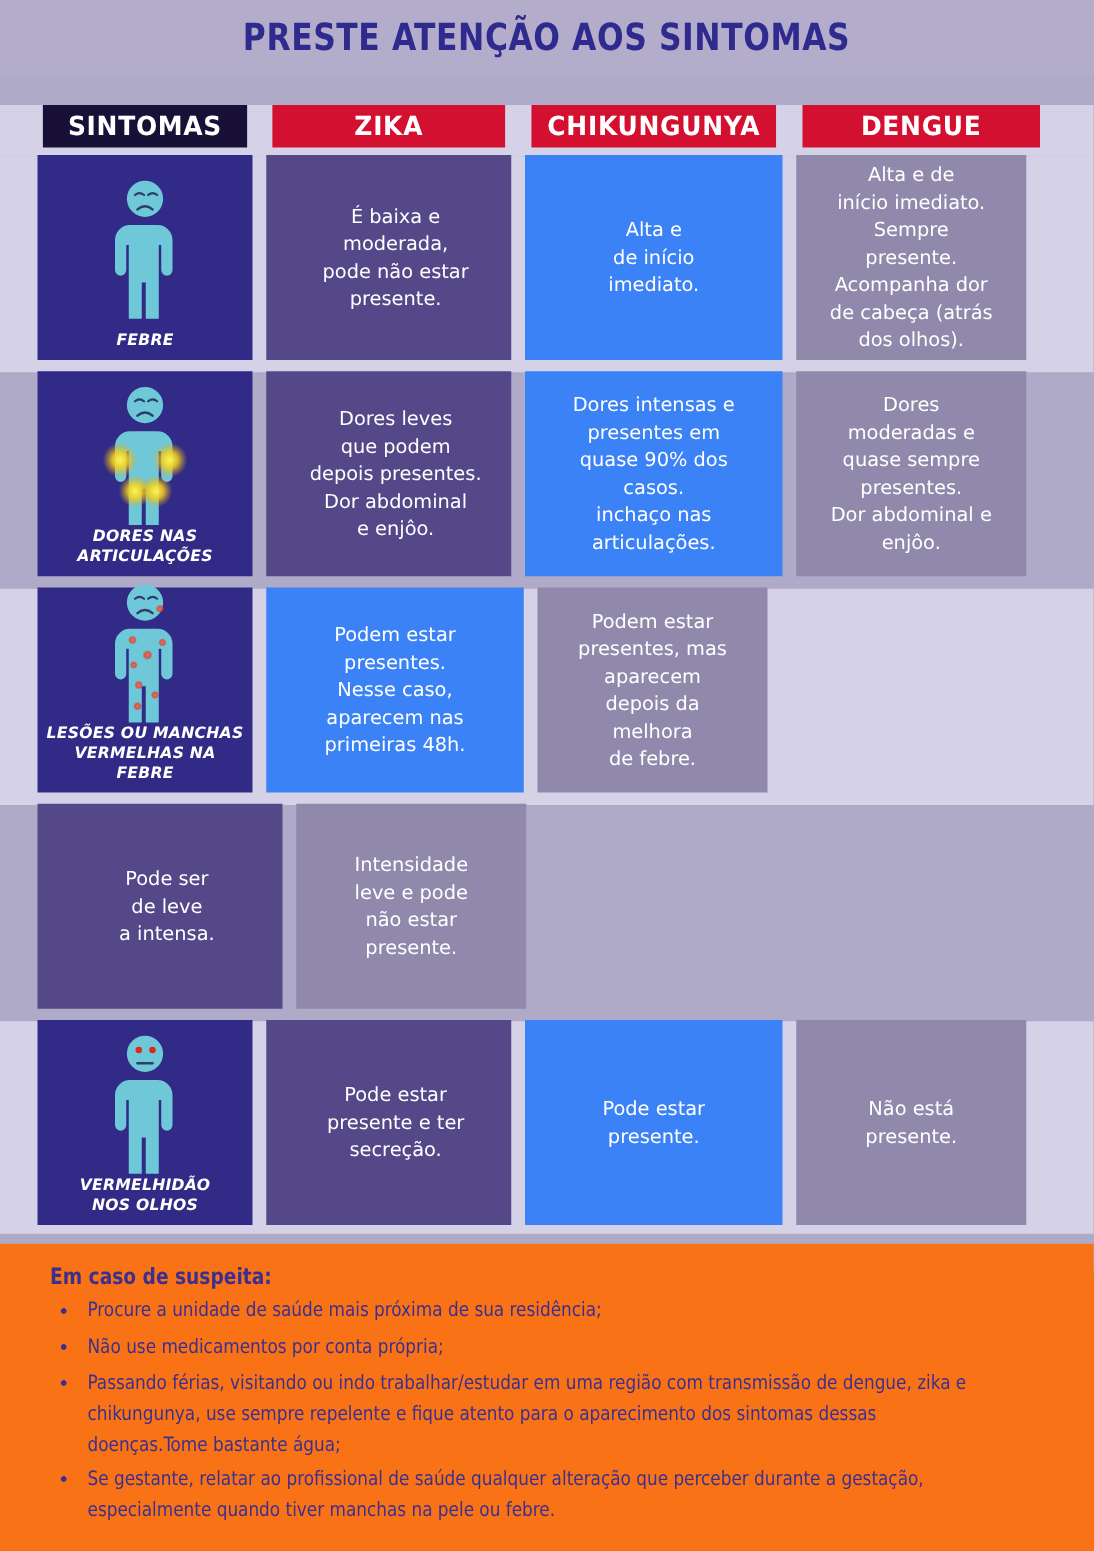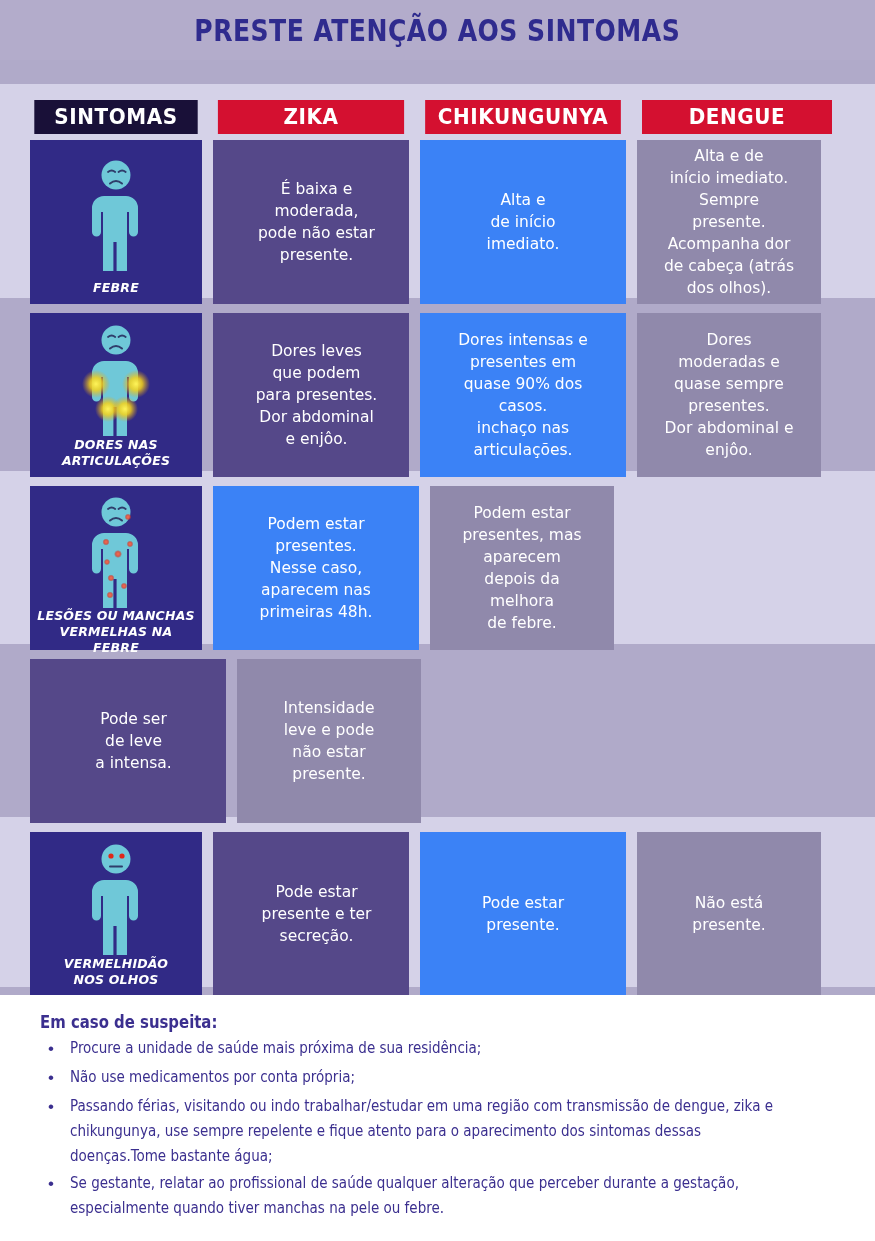--- a/index.html
+++ b/index.html
@@ -67,21 +67,21 @@
   }
 
   .row {
     display: flex;
     gap: 11px;
     padding: 0 30px;
     margin-bottom: 9px;
   }
 
   
-  .hrow { height: 34px; margin-top: 16px; margin-bottom: 6px; }
+  .hrow { height: 34px; margin-top: 0; margin-bottom: 6px; }
 
   .hcell {
     display: flex;
     align-items: center;
     justify-content: center;
     color: #ffffff;
     font-size: 21px;
     font-weight: 700;
     letter-spacing: 0.6px;
     font-family: "DejaVu Sans", sans-serif;
@@ -98,21 +98,21 @@
     align-items: center;
     justify-content: center;
     text-align: center;
     color: #ffffff;
     font-size: 15.5px;
     line-height: 1.42;
     font-family: "DejaVu Sans", sans-serif;
     padding: 6px 10px;
     white-space: pre-line;
   }
-  .c-sym  { width: 172px; background: #312a86; flex-direction: column; justify-content: space-between; padding: 10px 6px 8px; }
+  .c-sym  { width: 172px; background: #312a86; flex-direction: column; justify-content: flex-end; padding: 10px 6px 8px; }
   .c-zika { width: 196px; background: #554889; padding-left: 21px; }
   .c-chik { width: 206px; background: #3b82f6; }
   .c-deng { width: 184px; background: #9089ab; }
 
   .sym-label {
     margin-top: auto;
     font-size: 12.5px;
     font-weight: 700;
     font-style: italic;
     line-height: 1.28;
@@ -129,21 +129,21 @@
     width: 100%;
   }
 
   
   .notes {
     position: absolute;
     left: 0;
     top: 995px;
     width: 875px;
     height: 246px;
-    background: #ffffff;
+    background: #f97316;
     padding: 16px 36px 0 40px;
     color: #3b2f8f;
   }
   .notes-title {
     font-size: 18px;
     font-weight: 700;
     color: #3b2f8f;
     margin-bottom: 4px;
     font-family: "DejaVu Sans", sans-serif;
     font-stretch: condensed;
@@ -253,21 +253,21 @@
                 <circle cx="28" cy="85" r="13" fill="url(#glow)"></circle>
                 <circle cx="45" cy="85" r="13" fill="url(#glow)"></circle>
               </g>
             </svg>
           </div>
           <div class="sym-label">DORES NAS
 ARTICULAÇÕES</div>
         </div>
         <div class="cell c-zika">Dores leves
 que podem
-para presentes.
+depois presentes.
 Dor abdominal
 e enjôo.</div>
         <div class="cell c-chik">Dores intensas e
 presentes em
 quase 90% dos
 casos.
 inchaço nas
 articulações.</div>
         <div class="cell c-deng">Dores
 moderadas e

